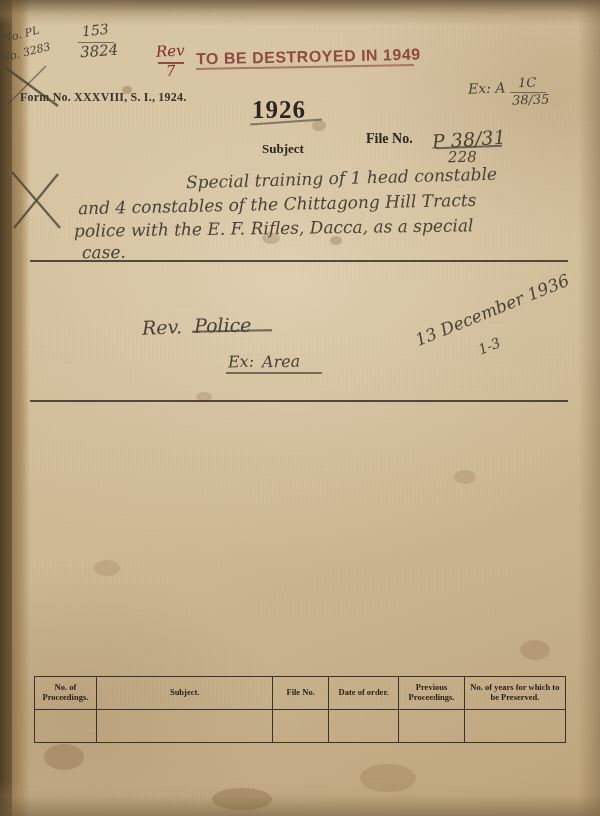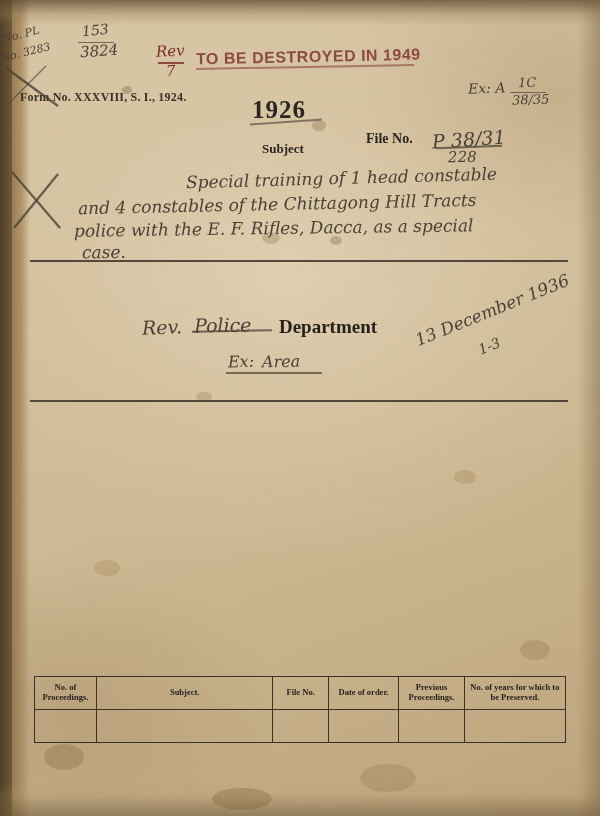--- a/index.html
+++ b/index.html
@@ -312,21 +312,20 @@
     <div class="hand hand-ink hw-subject-2">and 4 constables of the Chittagong Hill Tracts</div>
     <div class="hand hand-ink hw-subject-3">police with the E. F. Rifles, Dacca, as a special</div>
     <div class="hand hand-ink hw-subject-4">case.</div>
 
     <div class="rule" style="left:30px;top:260px;width:538px;height:2px;"></div>
     <div class="rule" style="left:30px;top:400px;width:538px;height:2px;"></div>
 
     <div class="hand hw-rev2">Rev.</div>
     <div class="hand hw-police">Police</div>
     <div class="hw-police-strike"></div>
-    <div class="dept">Department</div>
 
     <div class="hand hw-ex">Ex:</div>
     <div class="hand hw-area">Area</div>
     <div class="hw-area-underline"></div>
 
     <div class="hand hw-date">13 December 1936</div>
     <div class="hand hw-date-2">1-3</div>
 
     <svg class="xmark" style="left:0px;top:58px;" width="70" height="60" viewBox="0 0 70 60">
       <path d="M6 10 L58 48" stroke="#4a4135" stroke-width="2.4" fill="none" opacity=".8"></path>

